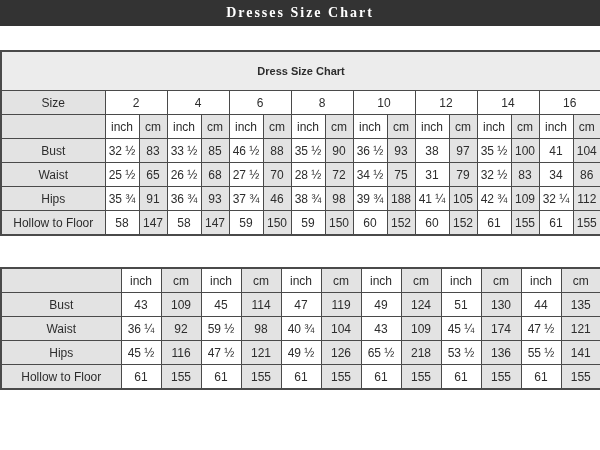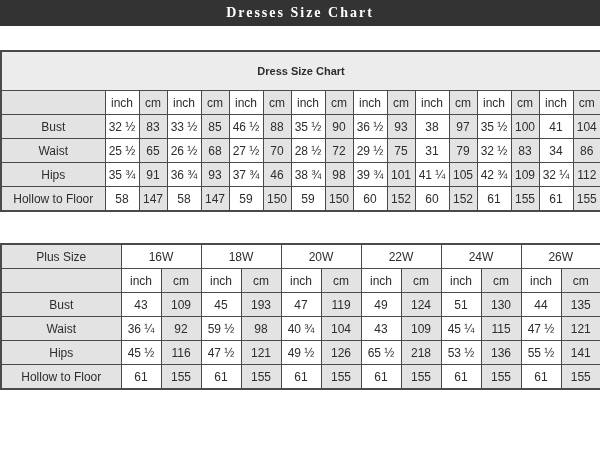--- a/index.html
+++ b/index.html
@@ -78,20 +78,31 @@
           <col style="width: 34px;">
           <col style="width: 28px;">
           <col style="width: 34px;">
           <col style="width: 28px;">
           <col style="width: 34px;">
           <col style="width: 28px;">
         </colgroup>
         <tbody>
           <tr>
             <td class="title-cell" colspan="17">Dress Size Chart</td>
+          </tr>
+          <tr>
+            <td class="gray">Size</td>
+            <td colspan="2">2</td>
+            <td colspan="2">4</td>
+            <td colspan="2">6</td>
+            <td colspan="2">8</td>
+            <td colspan="2">10</td>
+            <td colspan="2">12</td>
+            <td colspan="2">14</td>
+            <td colspan="2">16</td>
           </tr>
           <tr>
             <td class="gray"></td>
             <td>inch</td>
             <td class="gray">cm</td>
             <td>inch</td>
             <td class="gray">cm</td>
             <td>inch</td>
             <td class="gray">cm</td>
             <td>inch</td>
@@ -127,41 +138,41 @@
           <tr>
             <td class="gray">Waist</td>
             <td>25 ½</td>
             <td class="gray">65</td>
             <td>26 ½</td>
             <td class="gray">68</td>
             <td>27 ½</td>
             <td class="gray">70</td>
             <td>28 ½</td>
             <td class="gray">72</td>
-            <td>29 ½</td>
+            <td>34 ½</td>
             <td class="gray">75</td>
             <td>31</td>
             <td class="gray">79</td>
             <td>32 ½</td>
             <td class="gray">83</td>
             <td>34</td>
             <td class="gray">86</td>
           </tr>
           <tr>
             <td class="gray">Hips</td>
             <td>35 ¾</td>
             <td class="gray">91</td>
             <td>36 ¾</td>
             <td class="gray">93</td>
             <td>37 ¾</td>
             <td class="gray">46</td>
             <td>38 ¾</td>
             <td class="gray">98</td>
             <td>39 ¾</td>
-            <td class="gray">101</td>
+            <td class="gray">188</td>
             <td>41 ¼</td>
             <td class="gray">105</td>
             <td>42 ¾</td>
             <td class="gray">109</td>
             <td>32 ¼</td>
             <td class="gray">112</td>
           </tr>
           <tr>
             <td class="gray">Hollow to Floor</td>
             <td>58</td>
@@ -194,70 +205,61 @@
           <col style="width: 40px;">
           <col style="width: 40px;">
           <col style="width: 40px;">
           <col style="width: 40px;">
           <col style="width: 40px;">
           <col style="width: 40px;">
           <col style="width: 40px;">
         </colgroup>
         <tbody>
           <tr>
-            <td class="gray">Plus Size</td>
-            <td colspan="2">16W</td>
-            <td colspan="2">18W</td>
-            <td colspan="2">20W</td>
-            <td colspan="2">22W</td>
-            <td colspan="2">24W</td>
-            <td colspan="2">26W</td>
-          </tr>
-          <tr>
             <td class="gray"></td>
             <td>inch</td>
             <td class="gray">cm</td>
             <td>inch</td>
             <td class="gray">cm</td>
             <td>inch</td>
             <td class="gray">cm</td>
             <td>inch</td>
             <td class="gray">cm</td>
             <td>inch</td>
             <td class="gray">cm</td>
             <td>inch</td>
             <td class="gray">cm</td>
           </tr>
           <tr>
             <td class="gray">Bust</td>
             <td>43</td>
             <td class="gray">109</td>
             <td>45</td>
-            <td class="gray">193</td>
+            <td class="gray">114</td>
             <td>47</td>
             <td class="gray">119</td>
             <td>49</td>
             <td class="gray">124</td>
             <td>51</td>
             <td class="gray">130</td>
             <td>44</td>
             <td class="gray">135</td>
           </tr>
           <tr>
             <td class="gray">Waist</td>
             <td>36 ¼</td>
             <td class="gray">92</td>
             <td>59 ½</td>
             <td class="gray">98</td>
             <td>40 ¾</td>
             <td class="gray">104</td>
             <td>43</td>
             <td class="gray">109</td>
             <td>45 ¼</td>
-            <td class="gray">115</td>
+            <td class="gray">174</td>
             <td>47 ½</td>
             <td class="gray">121</td>
           </tr>
           <tr>
             <td class="gray">Hips</td>
             <td>45 ½</td>
             <td class="gray">116</td>
             <td>47 ½</td>
             <td class="gray">121</td>
             <td>49 ½</td>

